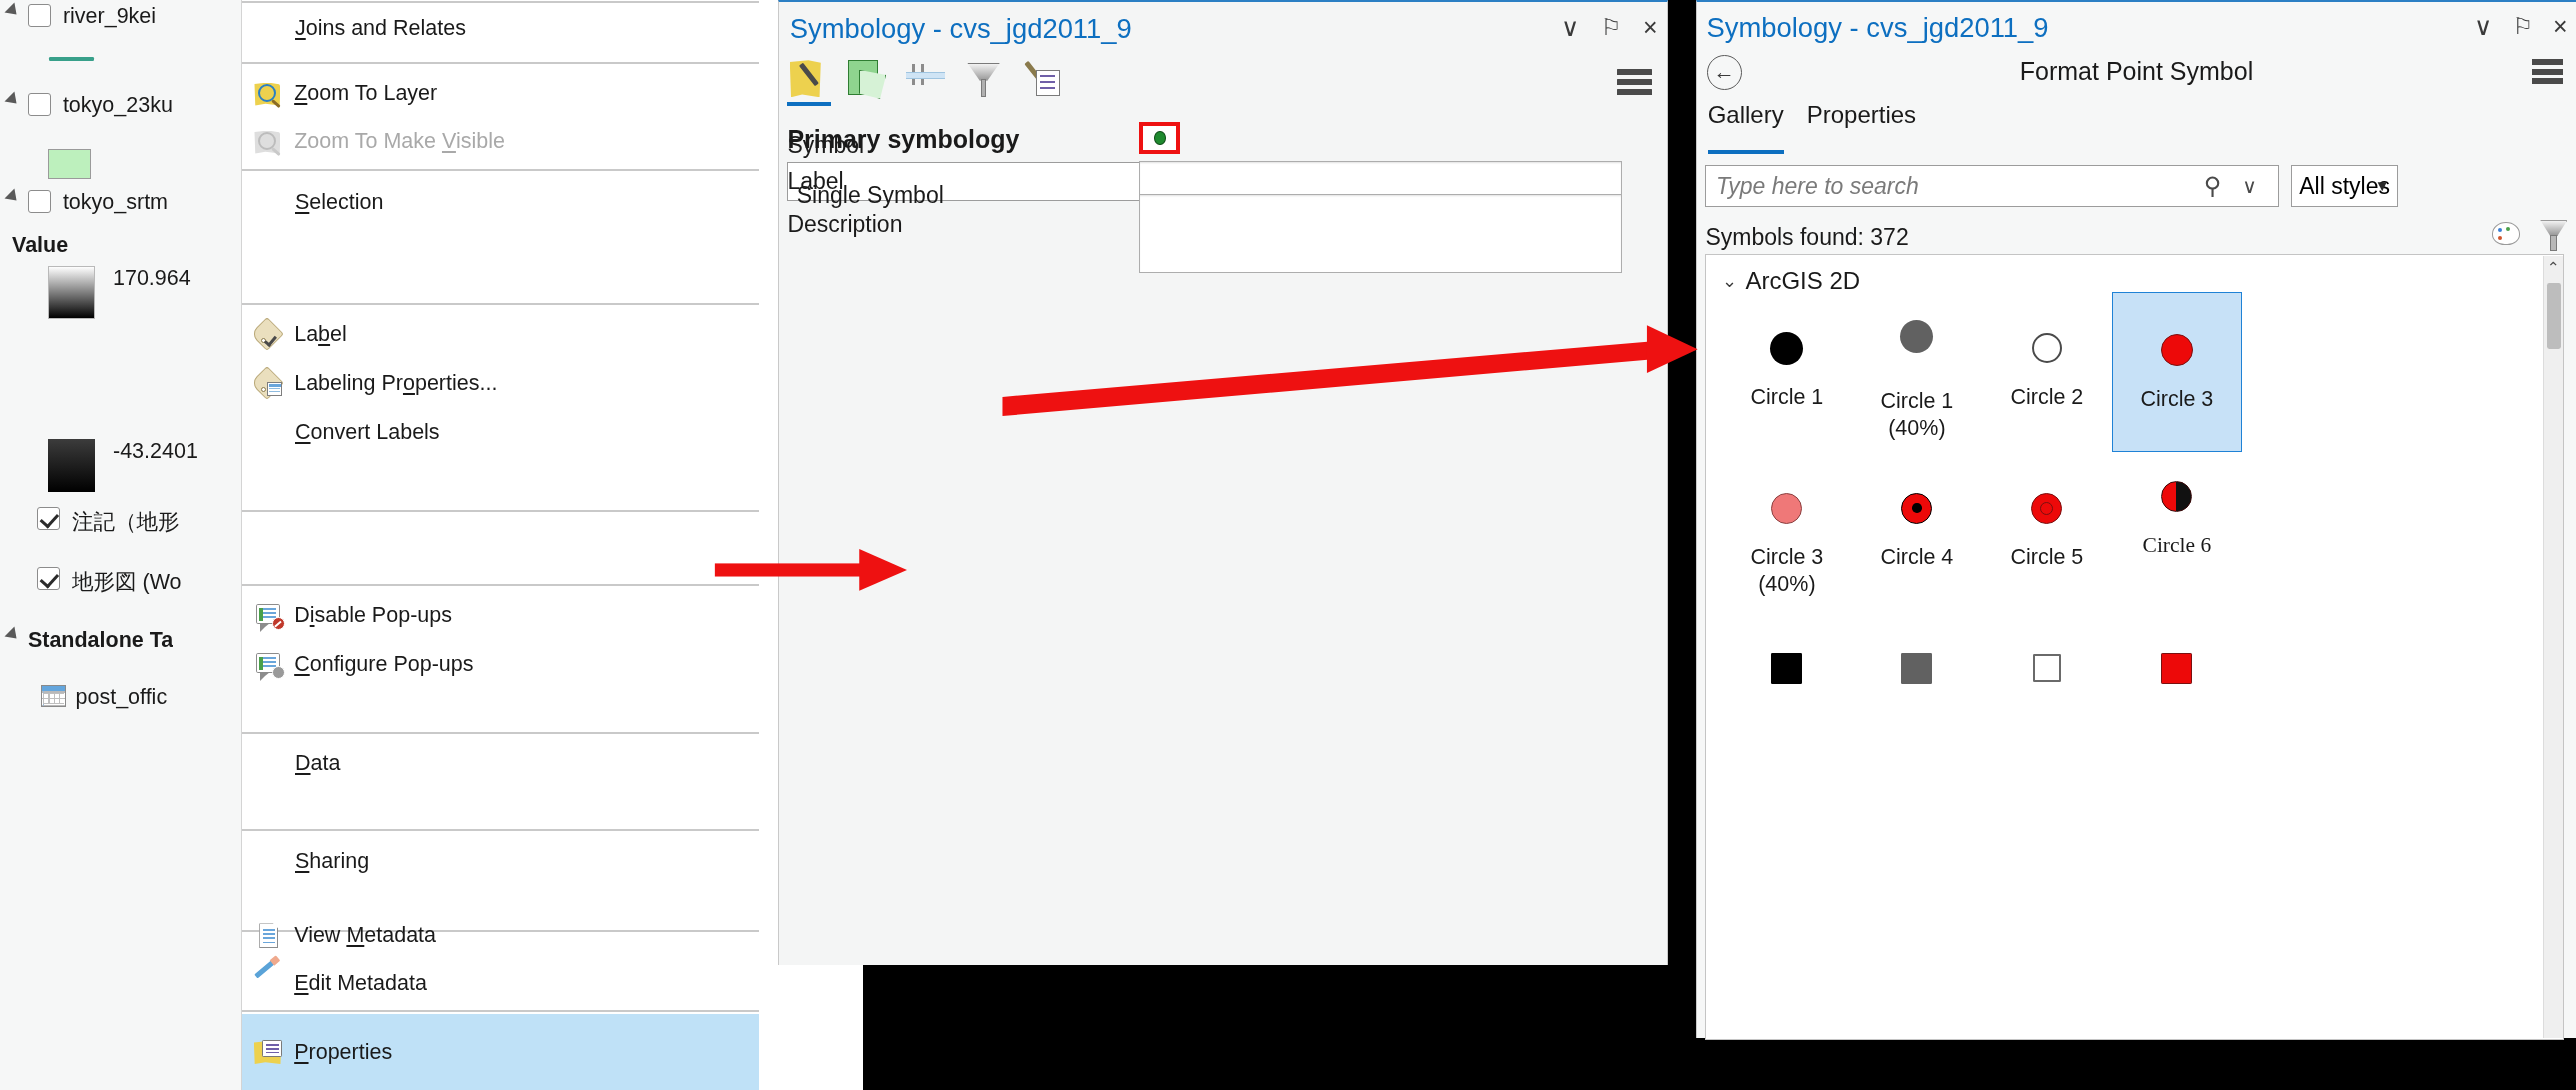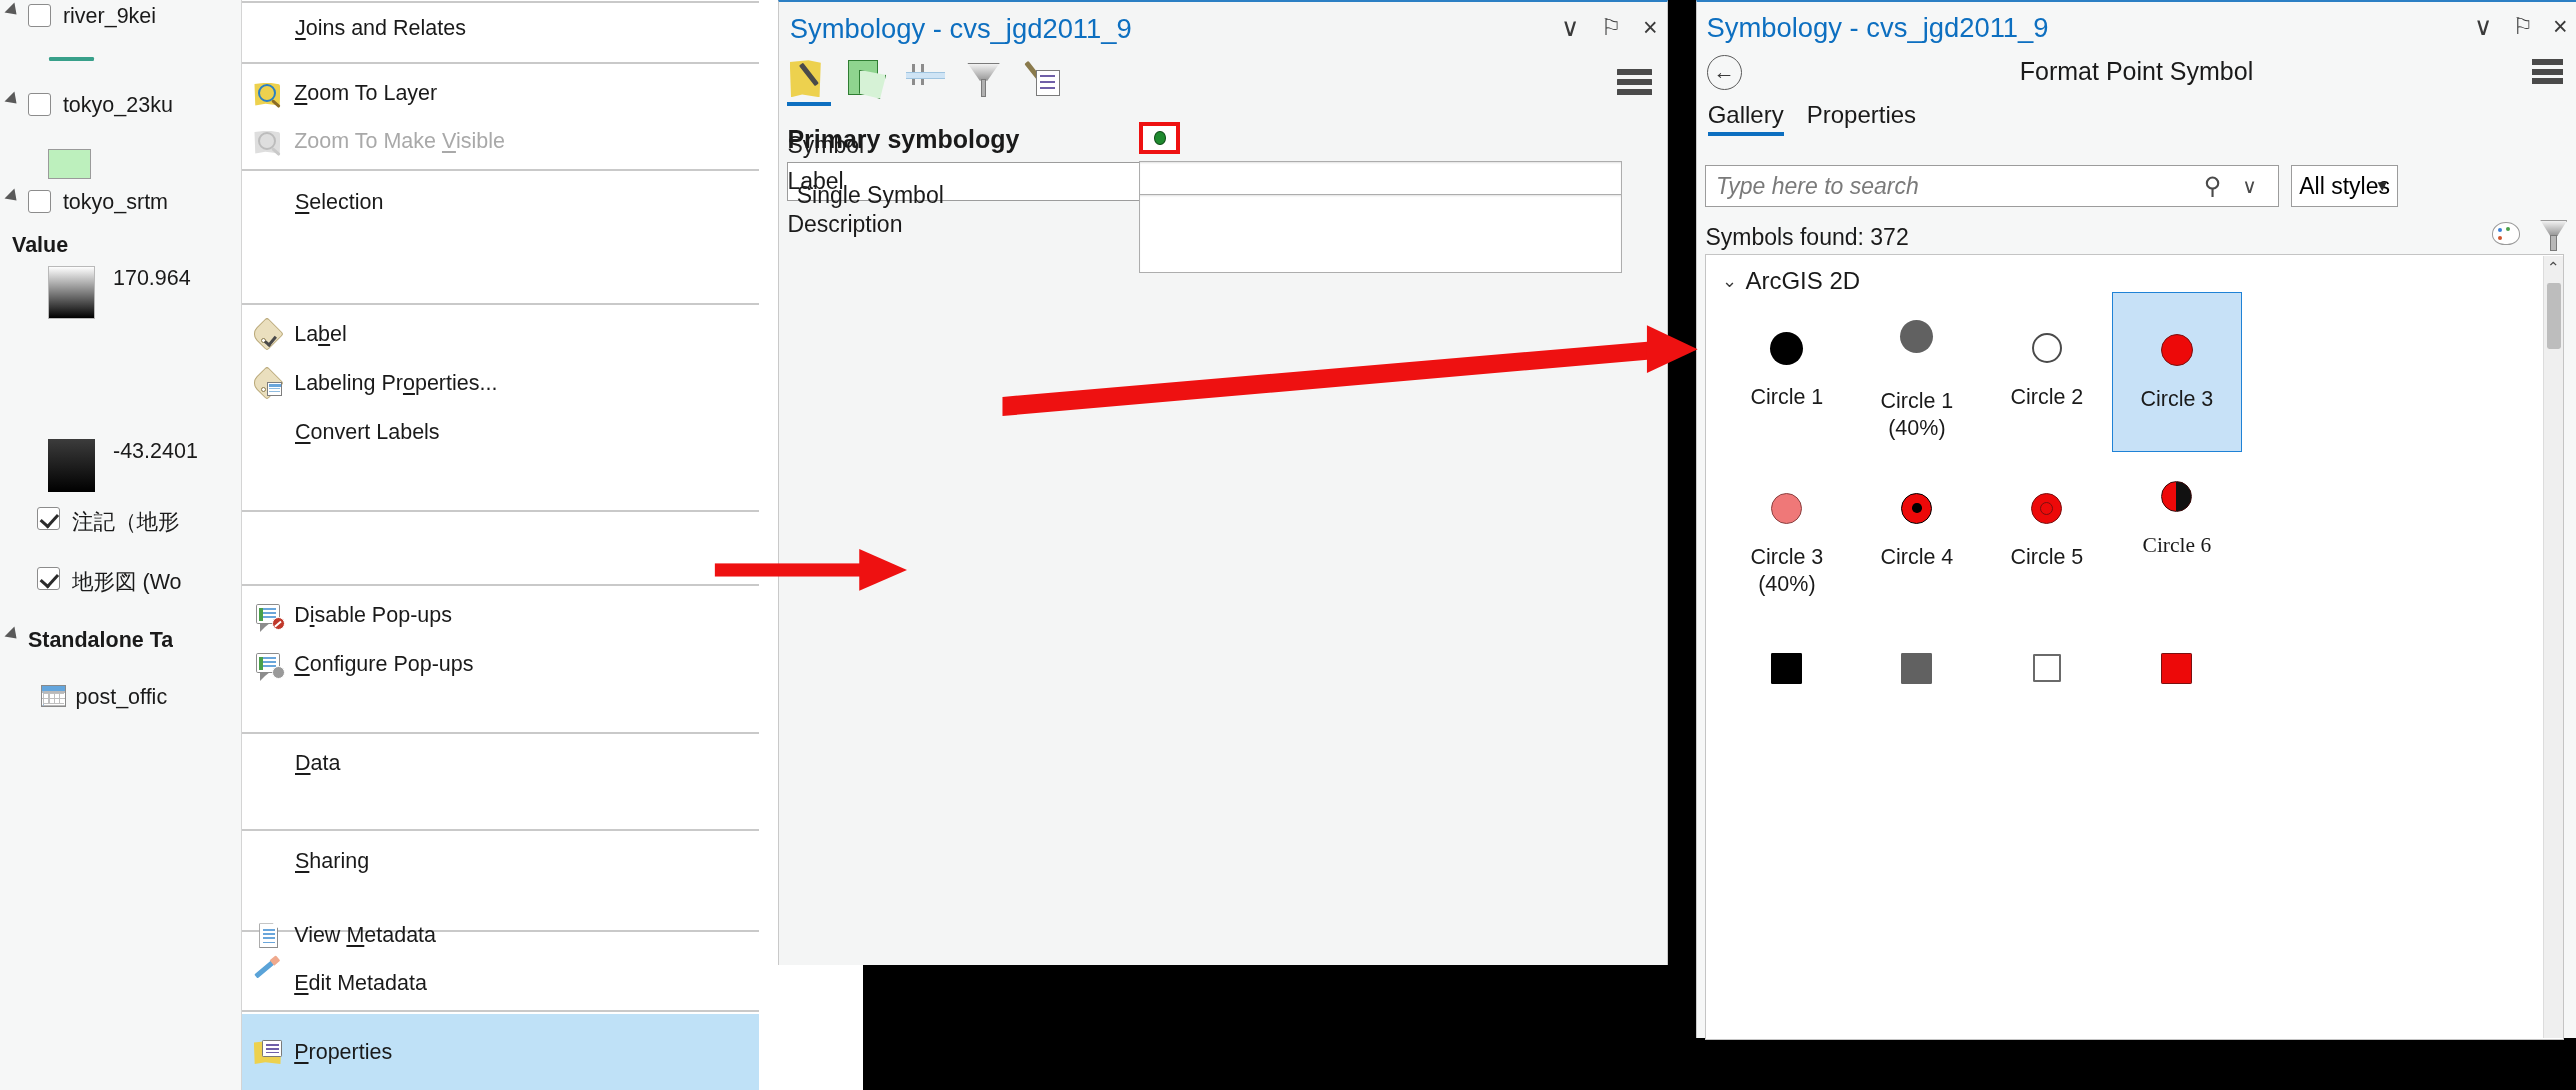--- a/index.html
+++ b/index.html
@@ -316,21 +316,21 @@
     position:absolute; left: 9.5px; top: 53px; width: 35px; height: 35px;
     border: 1.8px solid #5a5a5a; border-radius: 50%;
     display:flex; align-items:center; justify-content:center;
     font-size: 21.5px; color:#3a3a3a;
   }
   .fmt-sub { position:absolute; left: 0; right: 0; top: 55px; text-align:center; font-size: 25px; color:#1a1a1a; }
   .fmt-ham { position:absolute; right: 13px; top: 57px; width: 31px; height: 25px; }
   .fmt-ham span{ display:block; height:6px; background:#4a4a4a; margin-bottom:3.6px; }
 
   .tabs { position:absolute; left: 10.7px; top: 99px; display:flex; gap: 23px; }
-  .tab { font-size: 24px; color:#1a1a1a; padding-bottom: 7px; position:relative; }
+  .tab { font-size: 24px; color:#1a1a1a; padding-bottom: 25px; position:relative; }
   .tab.active::after{
     content:""; position:absolute; left:0; right:0; bottom:0; height:4.2px; background:#0d6fc0;
   }
   .searchbox {
     position:absolute; left: 8.4px; top: 163px; width: 574px; height: 42px;
     background:#fff; border:1.2px solid #9c9c9c; display:flex; align-items:center;
   }
   .searchbox .ph { padding-left: 9.5px; font-size: 23px; font-style: italic; color:#7a7a7a; }
   .searchbox .sicon { position:absolute; right: 57px; font-size: 24px; color:#4a4a4a; }
   .searchbox .scaret { position:absolute; right: 21.5px; font-size: 20px; color:#4a4a4a; }

